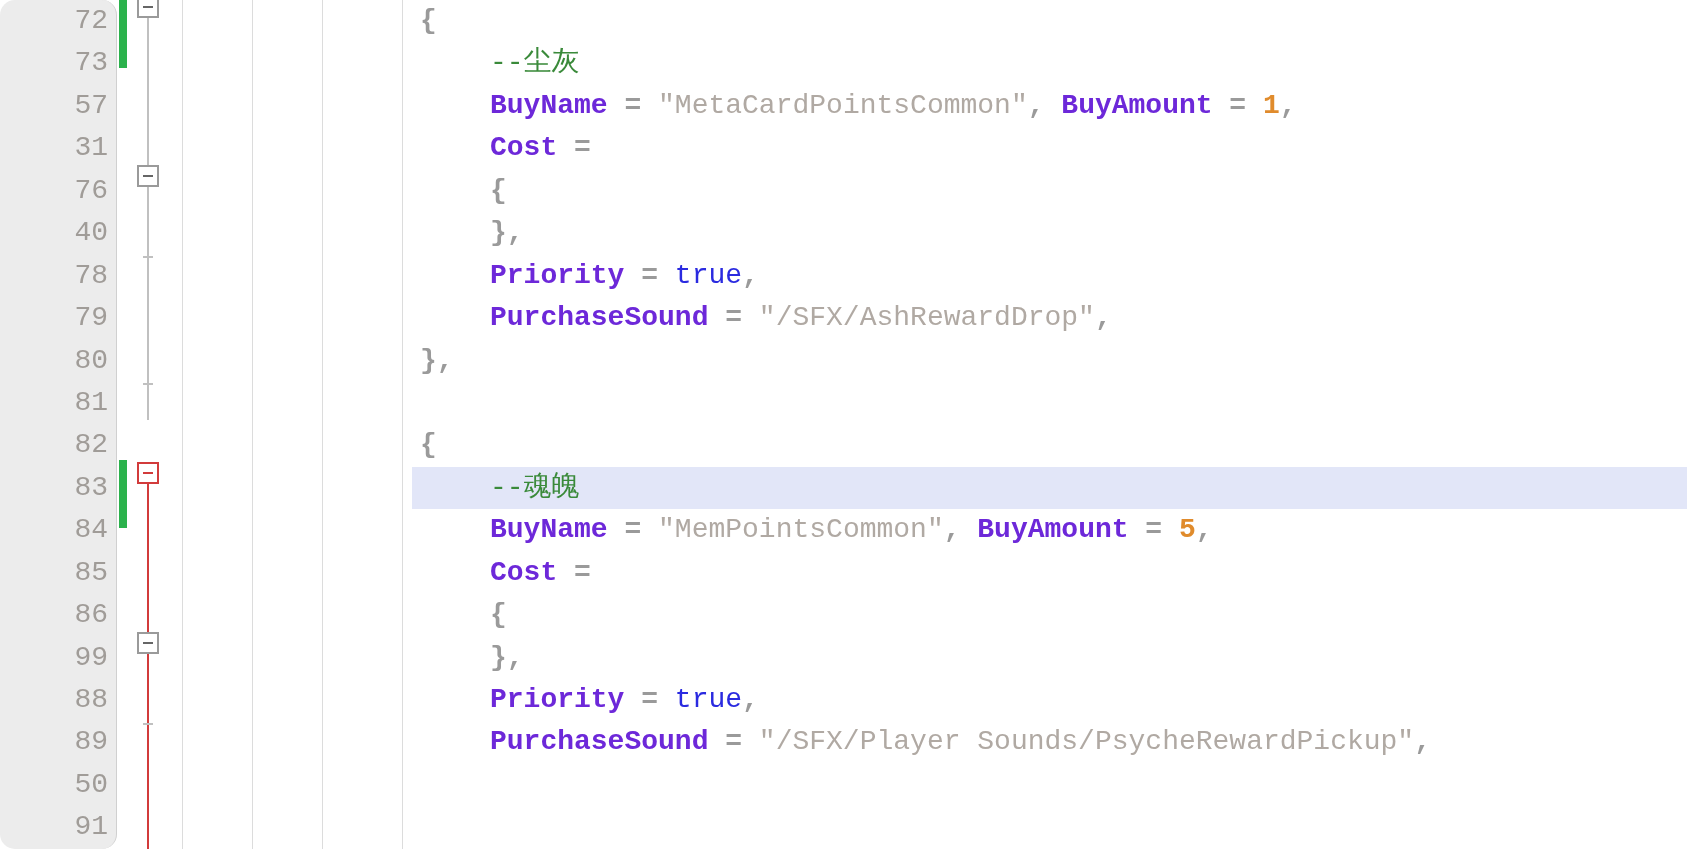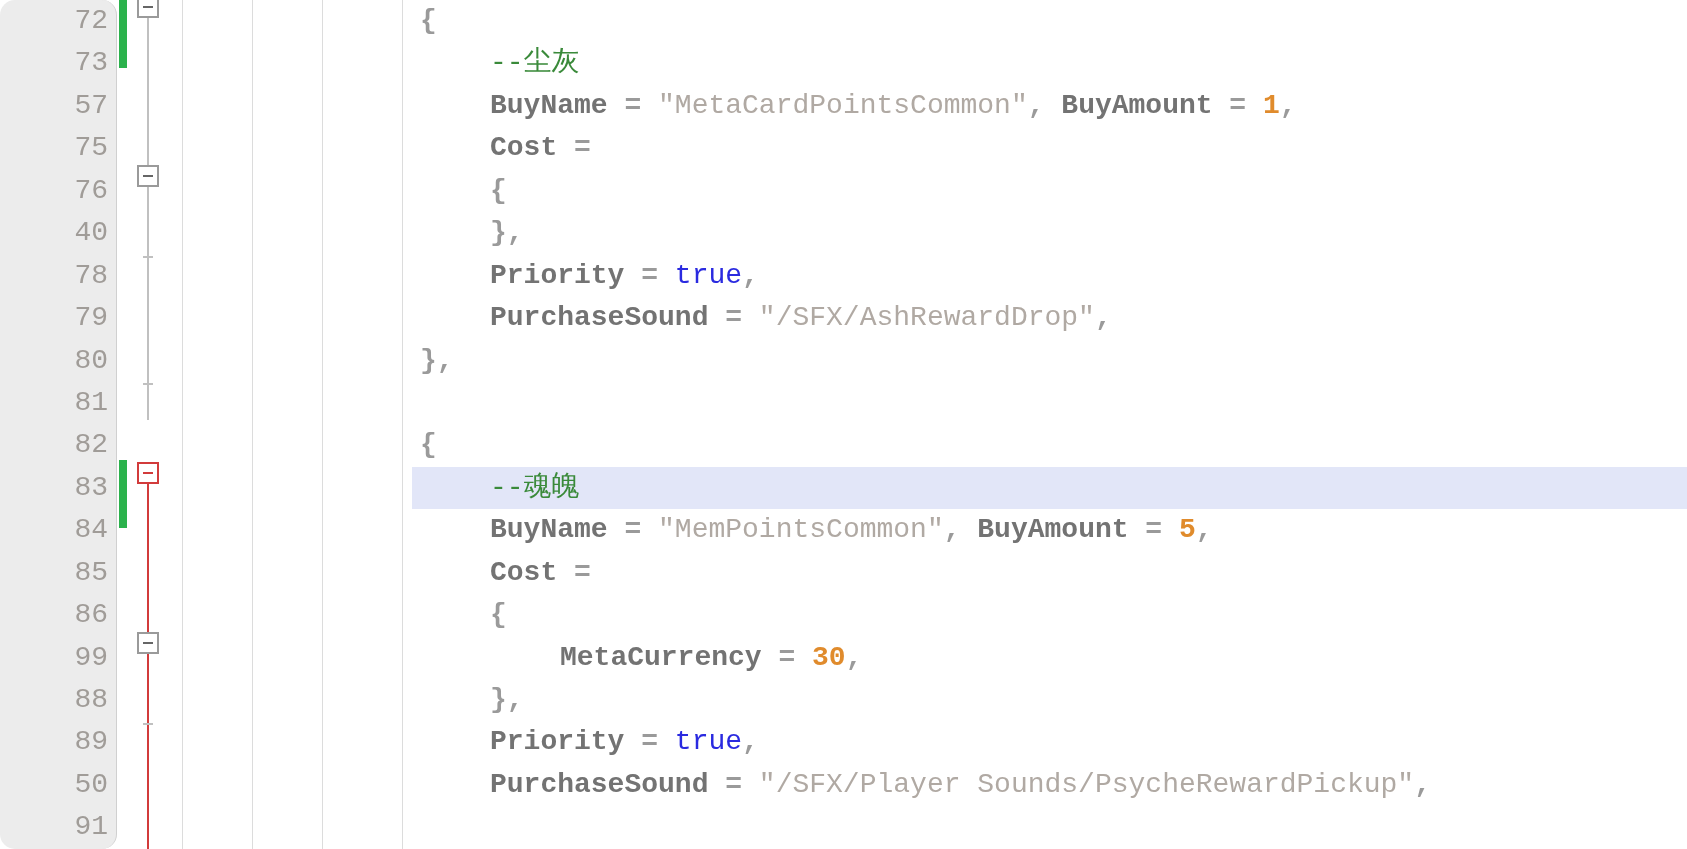--- a/index.html
+++ b/index.html
@@ -108,21 +108,21 @@
     height: 42.45px;
     line-height: 42.45px;
     white-space: pre;
     padding-left: 8px;
     position: relative;
   }
   .line.highlight {
     background: #e2e6f8;
   }
   .tok-ident {
-    color: #737373;
+    color: #6d28d9;
     font-weight: bold;
   }
   .tok-op {
     color: #9a9a9a;
     font-weight: bold;
   }
   .tok-punc {
     color: #9a9a9a;
     font-weight: bold;
   }
@@ -156,21 +156,21 @@
 </style>
 </head>
 <body>
 
 <div class="editor">
 
   <div class="gutter">
     <div class="ln">72</div>
     <div class="ln">73</div>
     <div class="ln">57</div>
-    <div class="ln">75</div>
+    <div class="ln">31</div>
     <div class="ln">76</div>
     <div class="ln">40</div>
     <div class="ln">78</div>
     <div class="ln">79</div>
     <div class="ln">80</div>
     <div class="ln">81</div>
     <div class="ln">82</div>
     <div class="ln">83</div>
     <div class="ln">84</div>
     <div class="ln">85</div>
@@ -214,18 +214,17 @@
     <div class="line"><span class="inner-indent"></span><span class="tok-brace">},</span></div>
     <div class="line"><span class="inner-indent"></span><span class="tok-ident">Priority</span><span class="tok-op"> = </span><span class="tok-kw">true</span><span class="tok-punc">,</span></div>
     <div class="line"><span class="inner-indent"></span><span class="tok-ident">PurchaseSound</span><span class="tok-op"> = </span><span class="tok-str">"/SFX/AshRewardDrop"</span><span class="tok-punc">,</span></div>
     <div class="line"><span class="tok-brace">},</span></div>
     <div class="line"><span></span></div>
     <div class="line"><span class="tok-brace">{</span></div>
     <div class="line highlight"><span class="inner-indent"></span><span class="tok-cmt">--魂魄</span></div>
     <div class="line"><span class="inner-indent"></span><span class="tok-ident">BuyName</span><span class="tok-op"> = </span><span class="tok-str">"MemPointsCommon"</span><span class="tok-punc">, </span><span class="tok-ident">BuyAmount</span><span class="tok-op"> = </span><span class="tok-num">5</span><span class="tok-punc">,</span></div>
     <div class="line"><span class="inner-indent"></span><span class="tok-ident">Cost</span><span class="tok-op"> =</span></div>
     <div class="line"><span class="inner-indent"></span><span class="tok-brace">{</span></div>
-    <div class="line"><span class="inner-indent2"></span><span class="tok-ident">MetaCurrency</span><span class="tok-op"> = </span><span class="tok-num">30</span><span class="tok-punc">,</span></div>
     <div class="line"><span class="inner-indent"></span><span class="tok-brace">},</span></div>
     <div class="line"><span class="inner-indent"></span><span class="tok-ident">Priority</span><span class="tok-op"> = </span><span class="tok-kw">true</span><span class="tok-punc">,</span></div>
     <div class="line"><span class="inner-indent"></span><span class="tok-ident">PurchaseSound</span><span class="tok-op"> = </span><span class="tok-str">"/SFX/Player Sounds/PsycheRewardPickup"</span><span class="tok-punc">,</span></div>
   </div>
 </div>
 
 </body></html>

